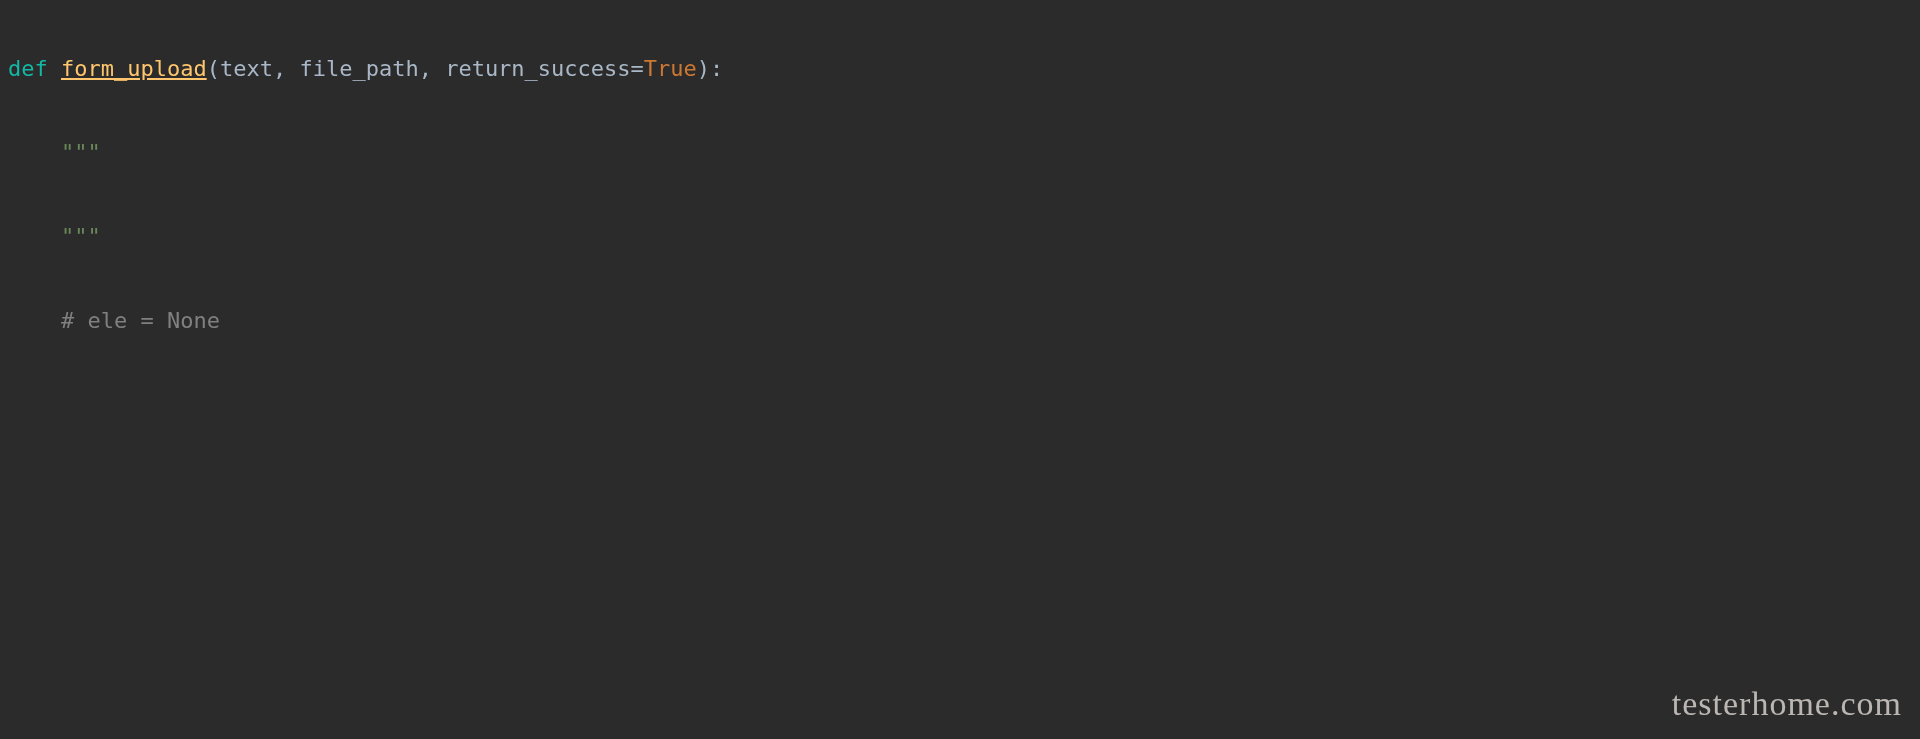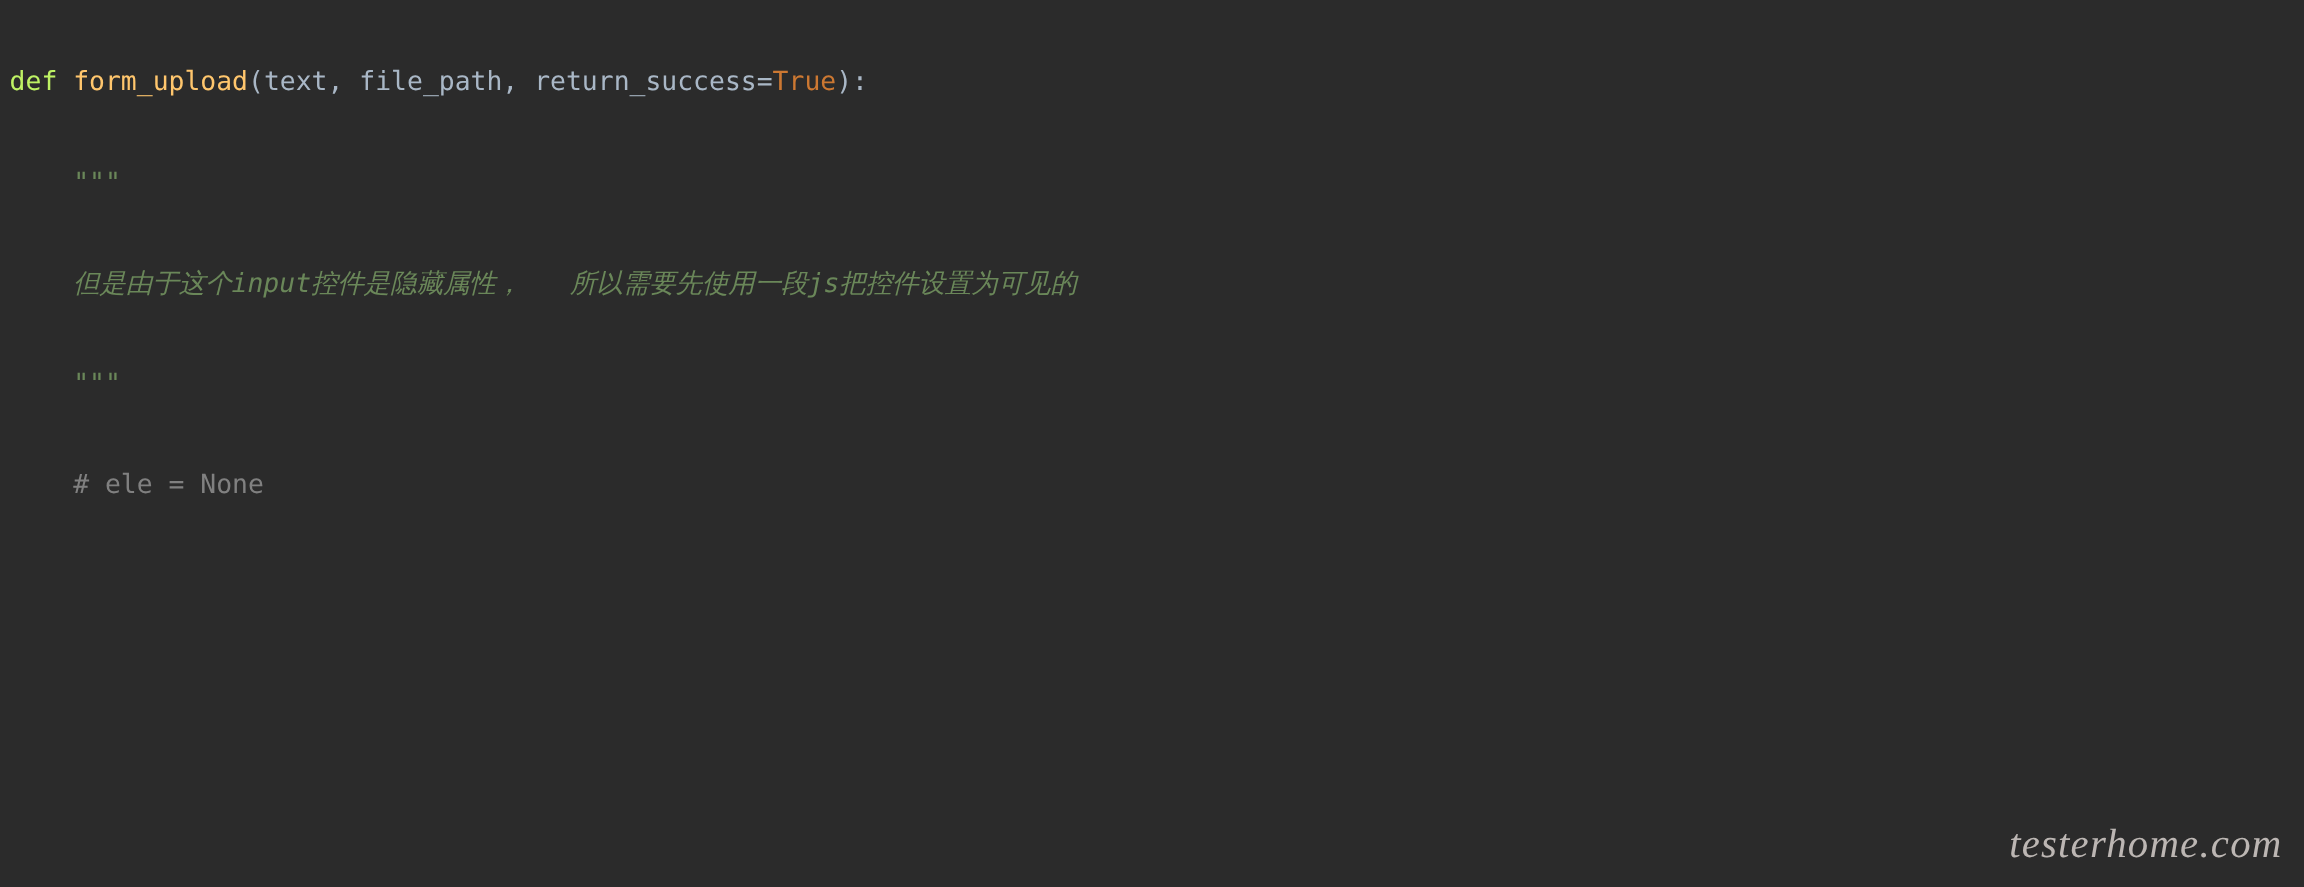--- a/index.html
+++ b/index.html
@@ -12,46 +12,44 @@
     font-size: 22px;
     line-height: 42px;
     color: #a9b7c6;
   }
   .editor {
     position: relative;
     padding: 6px 0 0 8px;
     white-space: pre;
   }
   .line { display: block; }
-  .kw-def { color: #bef264; }            
-  .func-name { color: #ffc66d; }          
+  .kw-def { color: #14b8a6; }            
+  .func-name { color: #ffc66d; text-decoration: underline; }          
   .param { color: #a9b7c6; }
   .true-val { color: #cc7832; }
   .doc-green { color: #6a8759; font-style: italic; }
   .doc-green-up { color: #6a8759; font-style: normal; }
   .comment { color: #808080; }
   .watermark {
     position: absolute;
     right: 18px;
     bottom: 14px;
     color: #ccc6c2;
     font-family: "Brush Script MT", "Segoe Script", cursive;
     font-size: 34px;
-    font-style: italic;
     opacity: 0.9;
     letter-spacing: 1px;
   }
 </style>
 </head>
 <body>
 
 <div class="editor">
 <span class="line"><span class="kw-def">def </span><span class="func-name">form_upload</span><span class="param">(</span><span class="param">text</span><span class="param">, </span><span class="param">file_path</span><span class="param">, </span><span class="param">return_success</span><span class="param">=</span><span class="true-val">True</span><span class="param">):</span></span>
 <span class="line"><span class="doc-green-up">    """</span></span>
-<span class="line"><span class="doc-green">    但是由于这个input控件是隐藏属性，   所以需要先使用一段js把控件设置为可见的</span></span>
 <span class="line"><span class="doc-green-up">    """</span></span>
 <span class="line"><span class="comment">    # ele = None</span></span>
 
 
 
 
 
 
 
 

